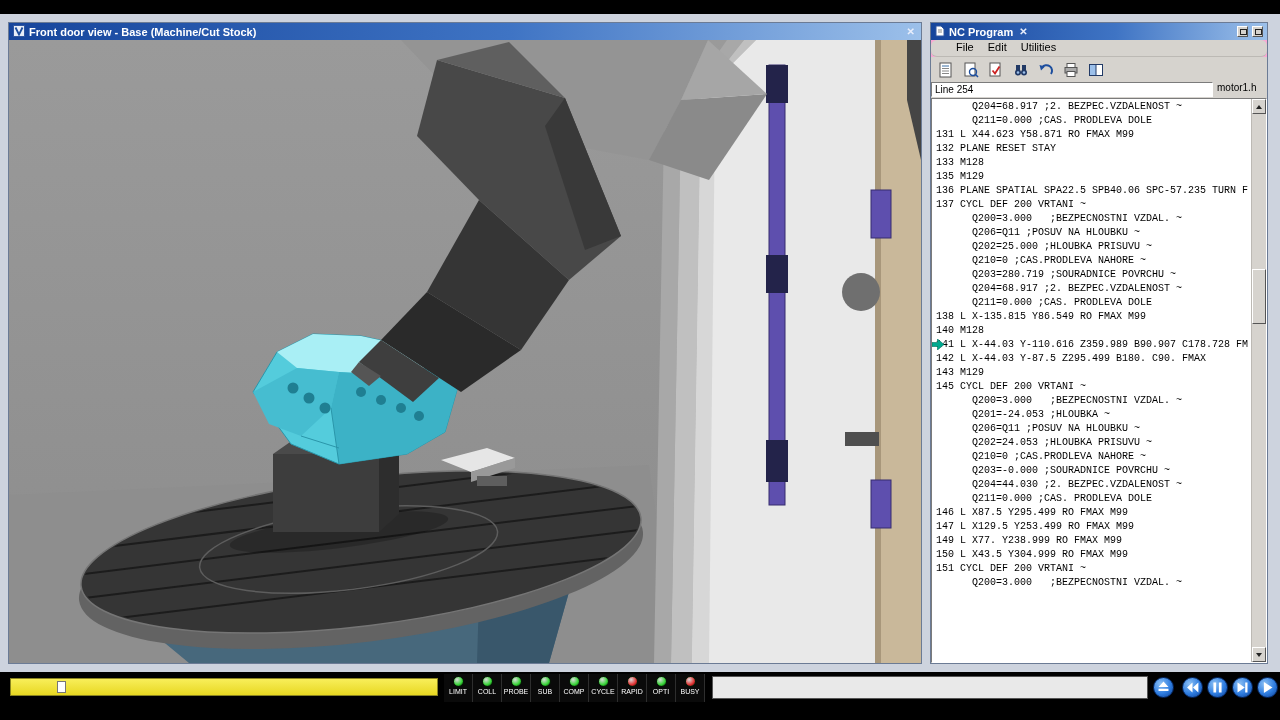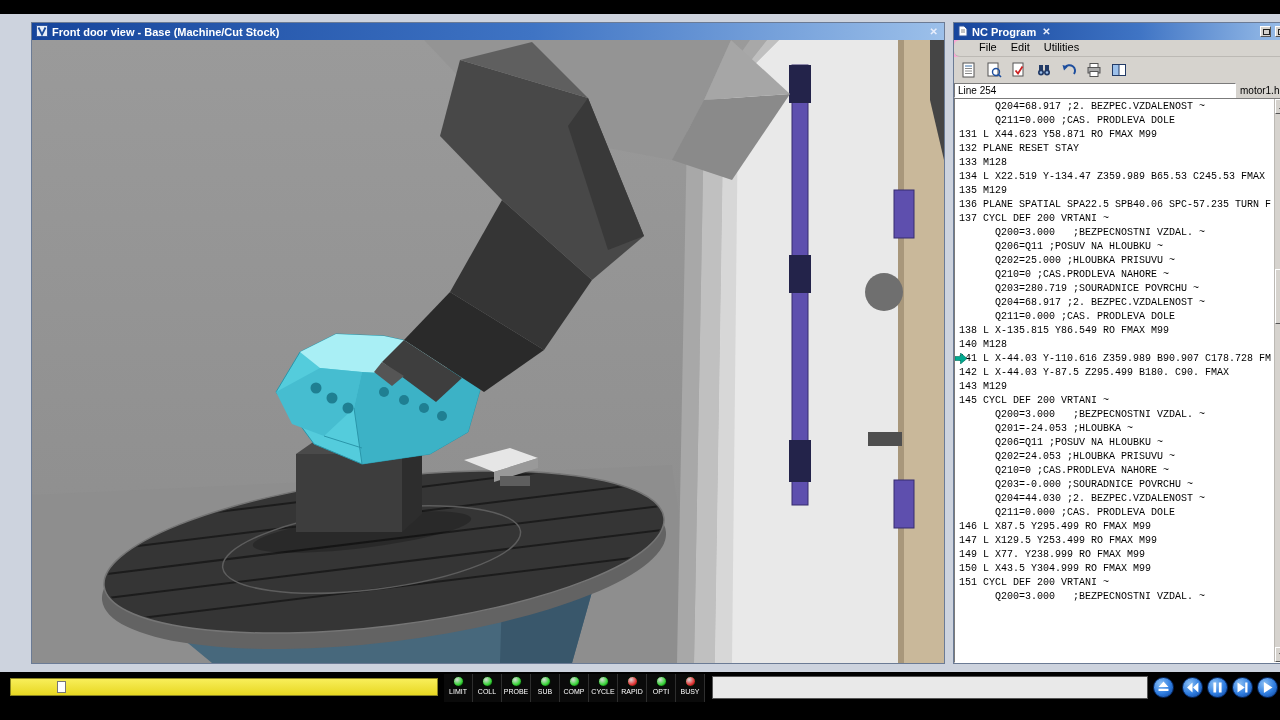--- a/index.html
+++ b/index.html
@@ -4,21 +4,21 @@
 <style>
   html,body{margin:0;padding:0;background:#000;}
   *{box-sizing:border-box;}
   .stage{position:relative;width:1280px;height:720px;background:#cdd3de;overflow:hidden;
          font-family:"Liberation Sans",sans-serif;}
   .letterbox{position:absolute;left:0;width:1280px;background:#000;}
   .letterbox.top{top:0;height:14px;}
   .letterbox.bottom{top:704px;height:16px;}
 
   
-  .win{position:absolute;border:1px solid #6b7b95;background:#f9a8d4;margin-left:23px;}
+  .win{position:absolute;border:1px solid #6b7b95;background:#f9a8d4;}
   .titlebar{height:17px;background:linear-gradient(90deg,#16459c 0%,#3f74c4 55%,#9cc0ea 100%);
             color:#fff;font-size:11px;font-weight:bold;display:flex;align-items:center;
             padding:0 4px;gap:4px;}
   .titlebar .grow{flex:1;}
   .close-x{font-size:10px;font-weight:bold;color:#e8eefc;cursor:default;padding:0 2px;}
   .winbtn{width:11px;height:11px;background:#d6d3ce;border:1px solid;border-color:#fff #555 #555 #fff;
           position:relative;}
   .winbtn::after{content:"";position:absolute;left:2px;top:2px;width:5px;height:4px;border:1px solid #222;}
 
   
@@ -26,21 +26,21 @@
   .scene-wrap{position:relative;width:912px;height:623px;background:#969696;overflow:hidden;}
   .scene-wrap svg{display:block;}
 
   
   #nc-window{left:930px;top:22px;width:338px;height:642px;display:flex;flex-direction:column;}
   .menubar{height:17px;background:#d6d3ce;display:flex;padding-left:20px;
            font-size:11px;color:#000;border-bottom:1px solid #bcb9b4;border-radius:6px;}
   .menu-item{padding:1px 5px;margin-right:4px;}
   .toolbar{height:25px;background:#d6d3ce;display:flex;align-items:center;gap:5px;padding-left:5px;}
   .tool{width:20px;height:18px;display:flex;align-items:center;justify-content:center;}
-  .linebar{height:16px;background:#d6d3ce;display:flex;align-items:center;overflow:hidden;}
+  .linebar{height:16px;background:#d6d3ce;display:flex;overflow:hidden;}
   .linefield{width:282px;height:15px;background:#fff;border:1px solid;border-color:#7b7b7b #fff #fff #7b7b7b;
              font-family:"Liberation Sans",sans-serif;font-size:10px;color:#000;padding:0 3px;}
   .progname{font-size:10px;color:#000;margin-left:4px;white-space:nowrap;}
   .code-outer{position:relative;flex:1;background:#fff;border:1px solid;border-color:#7b7b7b #fff #fff #7b7b7b;
               overflow:hidden;}
   .code-lines{position:absolute;left:0;top:1px;right:15px;bottom:0;overflow:hidden;}
   .code-line{position:relative;height:14px;line-height:14px;font-family:"Liberation Mono","DejaVu Sans Mono",monospace;
              font-size:10px;color:#000;white-space:pre;padding-left:4px;}
   .arrow{position:absolute;left:0;top:1px;}
   .scrollbar{position:absolute;right:0;top:0;bottom:0;width:15px;background:#d6d3ce;border-left:1px solid #bcb9b4;}
@@ -267,21 +267,20 @@
       <span class="progname">motor1.h</span>
     </div>
 
     <div class="code-outer">
       <div class="code-lines">
           <div class="code-line"><span>      Q204=68.917 ;2. BEZPEC.VZDALENOST ~</span></div>
           <div class="code-line"><span>      Q211=0.000 ;CAS. PRODLEVA DOLE</span></div>
           <div class="code-line"><span>131 L X44.623 Y58.871 RO FMAX M99</span></div>
           <div class="code-line"><span>132 PLANE RESET STAY</span></div>
           <div class="code-line"><span>133 M128</span></div>
-          <div class="code-line"><span>134 L X22.519 Y-134.47 Z359.989 B65.53 C245.53 FMAX</span></div>
           <div class="code-line"><span>135 M129</span></div>
           <div class="code-line"><span>136 PLANE SPATIAL SPA22.5 SPB40.06 SPC-57.235 TURN F</span></div>
           <div class="code-line"><span>137 CYCL DEF 200 VRTANI ~</span></div>
           <div class="code-line"><span>      Q200=3.000   ;BEZPECNOSTNI VZDAL. ~</span></div>
           <div class="code-line"><span>      Q206=Q11 ;POSUV NA HLOUBKU ~</span></div>
           <div class="code-line"><span>      Q202=25.000 ;HLOUBKA PRISUVU ~</span></div>
           <div class="code-line"><span>      Q210=0 ;CAS.PRODLEVA NAHORE ~</span></div>
           <div class="code-line"><span>      Q203=280.719 ;SOURADNICE POVRCHU ~</span></div>
           <div class="code-line"><span>      Q204=68.917 ;2. BEZPEC.VZDALENOST ~</span></div>
           <div class="code-line"><span>      Q211=0.000 ;CAS. PRODLEVA DOLE</span></div>

